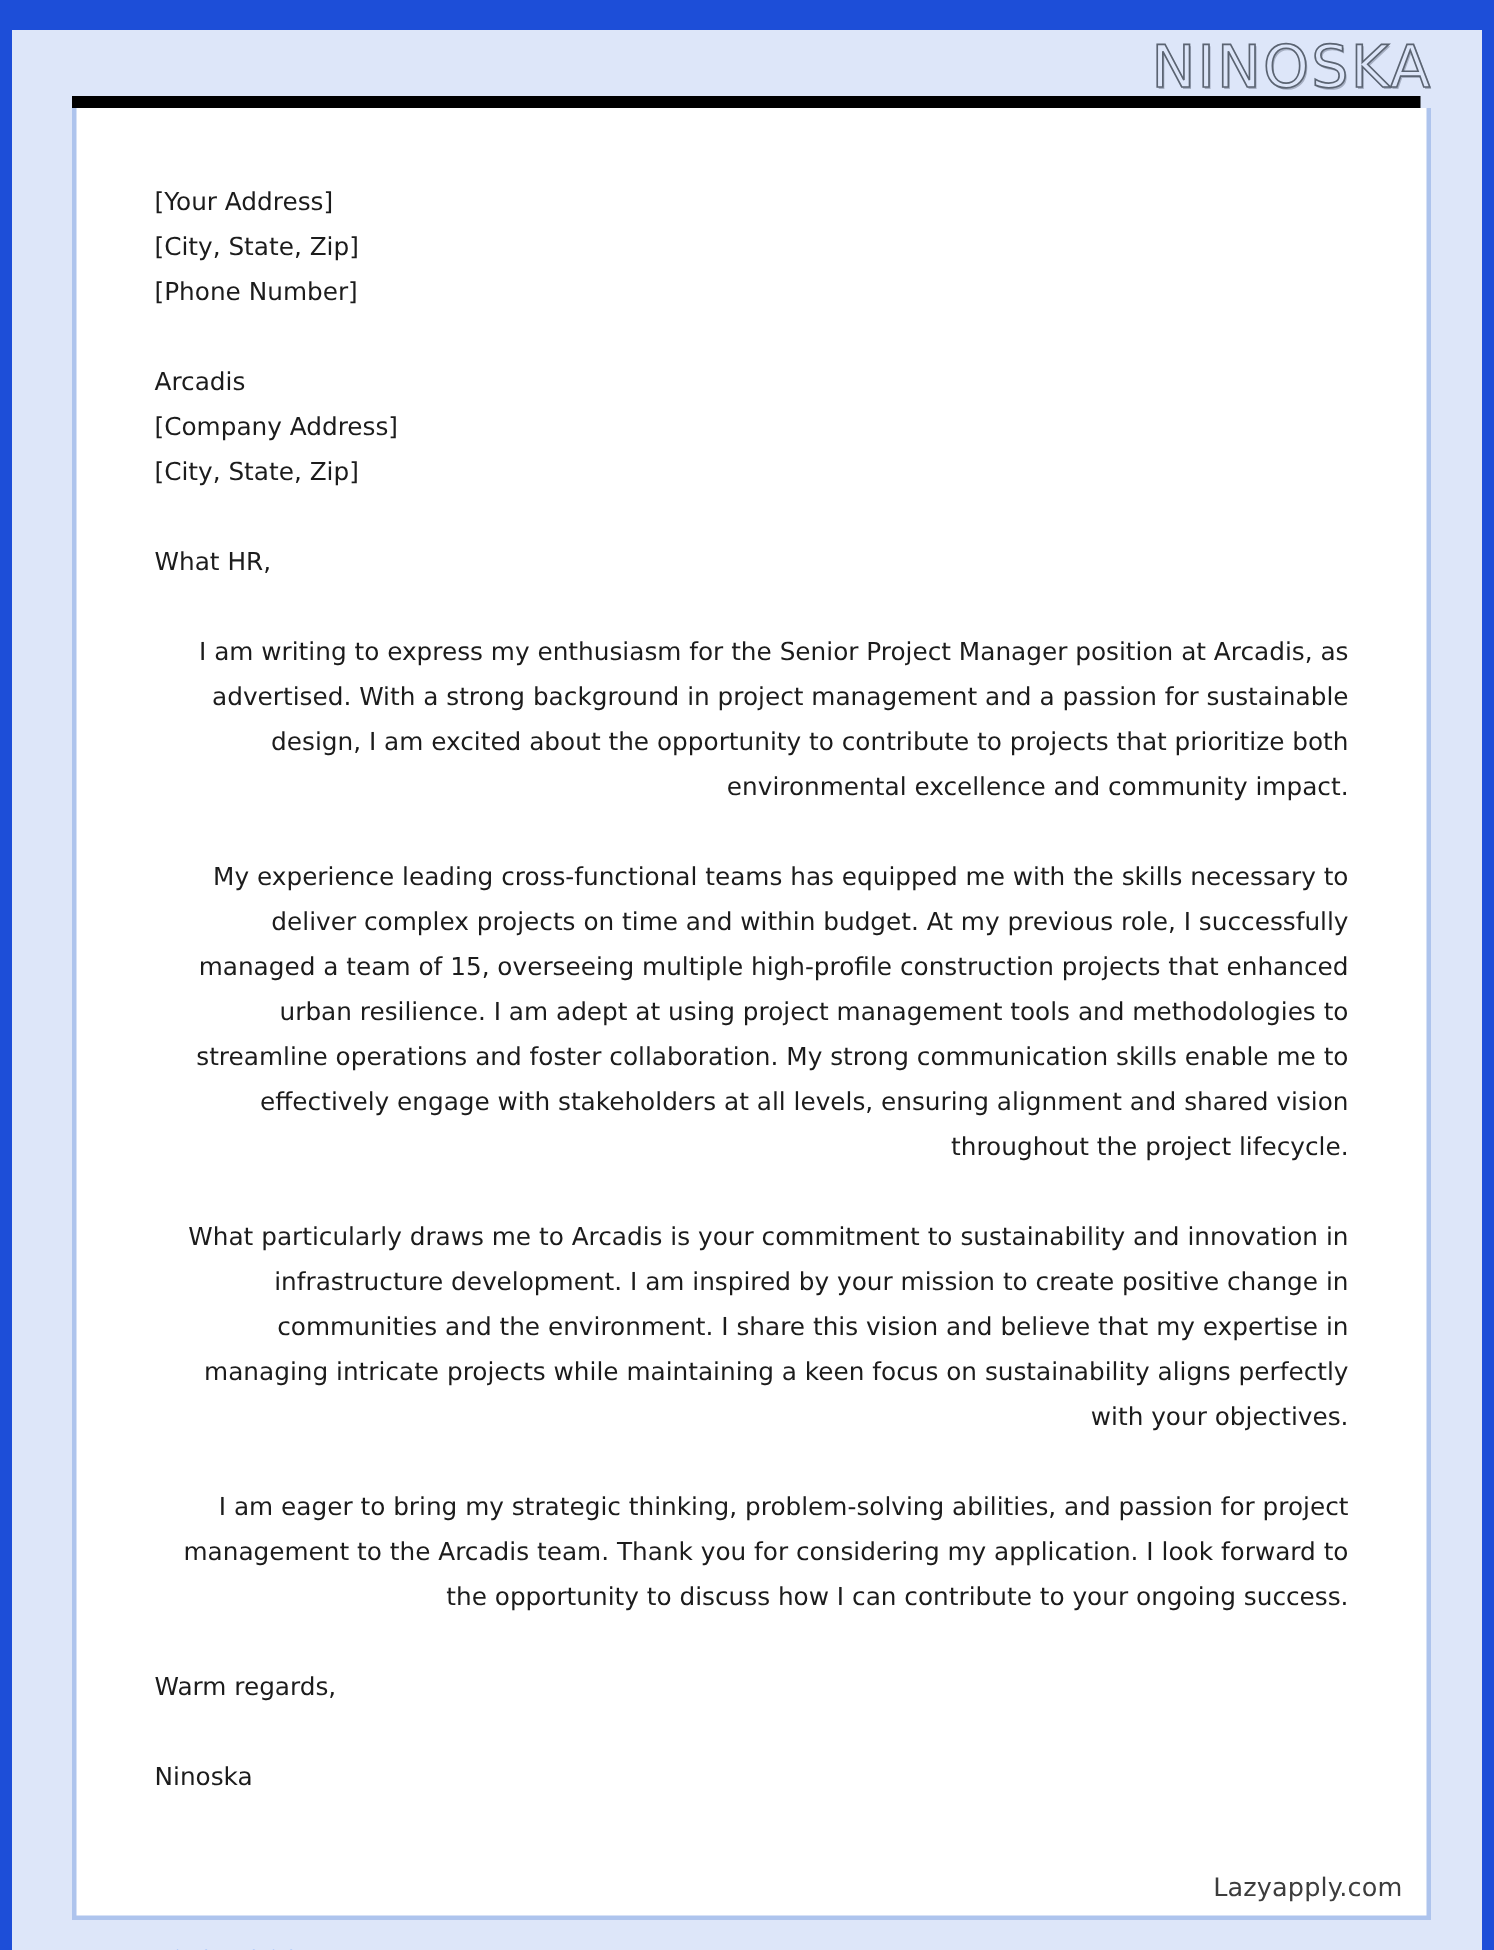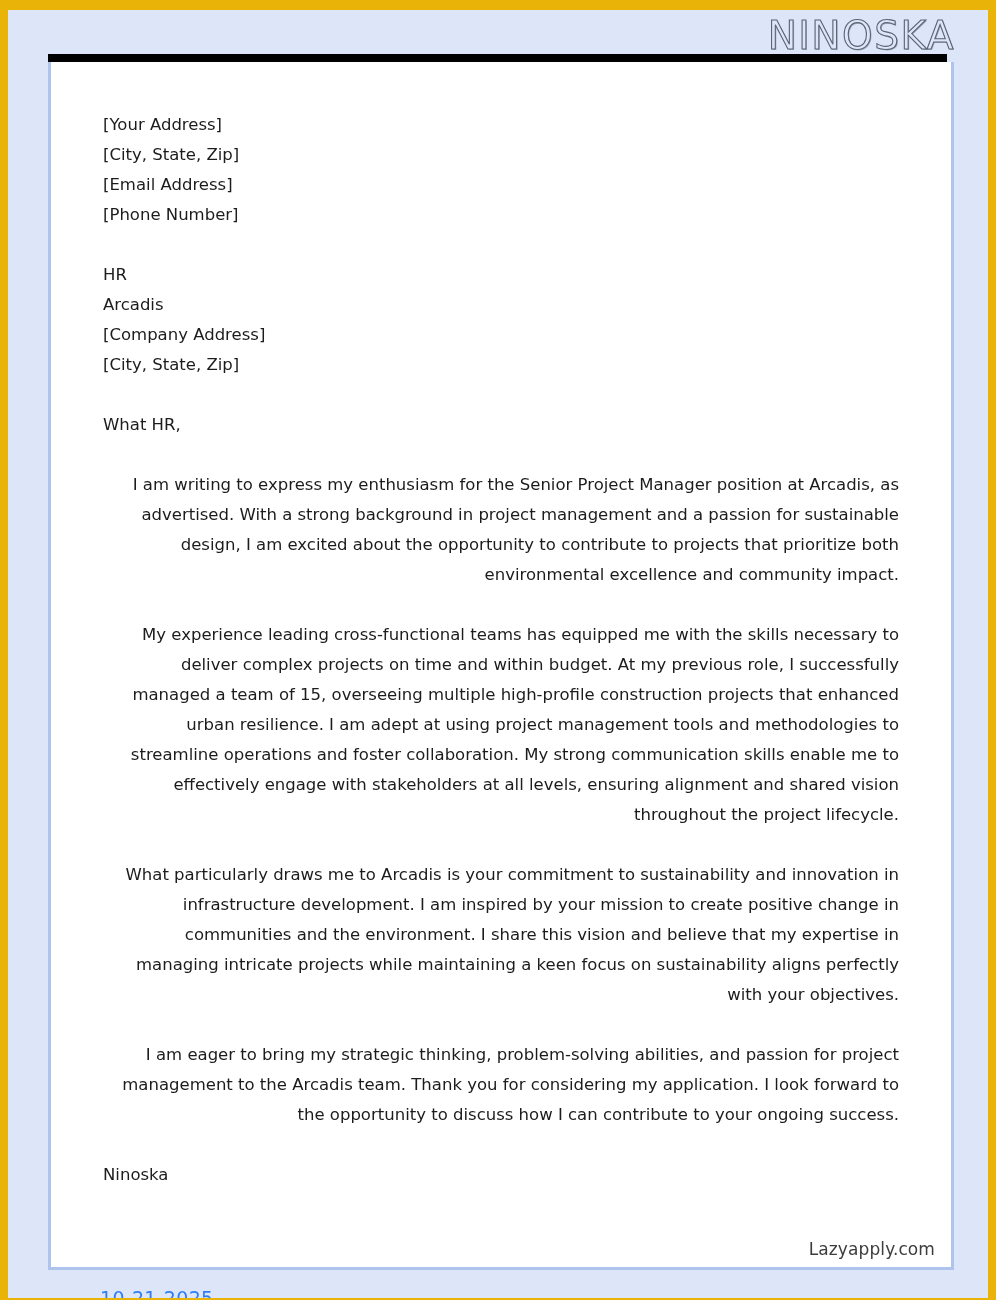--- a/index.html
+++ b/index.html
@@ -14,22 +14,22 @@
   body {
     font-family: "DejaVu Sans", sans-serif;
     background: #000000;
   }
 
   
   .doc-frame {
     position: relative;
     width: 996px;
     height: 1300px;
-    background: #eab308;
-    padding: 10px 8px 6px 8px;
+    background: #1d4ed8;
+    padding: 20px 8px 6px 8px;
   }
 
   
   .canvas {
     position: relative;
     width: 980px;
     height: 1288px;
     background: #dde6f9;
     overflow: hidden;
   }
@@ -148,42 +148,41 @@
     <div class="header-rule"></div>
 
     <div class="page">
       <div class="page-inner">
 
         <div class="letter">
 
           <div>
             <span class="addr-line">[Your Address]</span>
             <span class="addr-line">[City, State, Zip]</span>
-            <span class="addr-line">[Email Address]</span>
             <span class="addr-line">[Phone Number]</span>
           </div>
 
           <div class="block-gap"></div>
 
           <div>
-            <span class="addr-line">HR</span>
             <span class="addr-line">Arcadis</span>
             <span class="addr-line">[Company Address]</span>
             <span class="addr-line">[City, State, Zip]</span>
           </div>
 
           <div class="block-gap"></div>
 
           <p class="salutation">What HR,</p>
 
           <p class="para">I am writing to express my enthusiasm for the Senior Project Manager position at Arcadis, as advertised. With a strong background in project management and a passion for sustainable design, I am excited about the opportunity to contribute to projects that prioritize both environmental excellence and community impact.</p>
           <p class="para">My experience leading cross-functional teams has equipped me with the skills necessary to deliver complex projects on time and within budget. At my previous role, I successfully managed a team of 15, overseeing multiple high-profile construction projects that enhanced urban resilience. I am adept at using project management tools and methodologies to streamline operations and foster collaboration. My strong communication skills enable me to effectively engage with stakeholders at all levels, ensuring alignment and shared vision throughout the project lifecycle.</p>
           <p class="para">What particularly draws me to Arcadis is your commitment to sustainability and innovation in infrastructure development. I am inspired by your mission to create positive change in communities and the environment. I share this vision and believe that my expertise in managing intricate projects while maintaining a keen focus on sustainability aligns perfectly with your objectives.</p>
           <p class="para">I am eager to bring my strategic thinking, problem-solving abilities, and passion for project management to the Arcadis team. Thank you for considering my application. I look forward to the opportunity to discuss how I can contribute to your ongoing success.</p>
 
+          <p class="closing">Warm regards,</p>
           <p class="signature">Ninoska</p>
 
         </div>
 
         <span class="page-footer">Lazyapply.com</span>
       </div>
     </div>
 
     <span class="date-stamp">10-21-2025</span>
 

